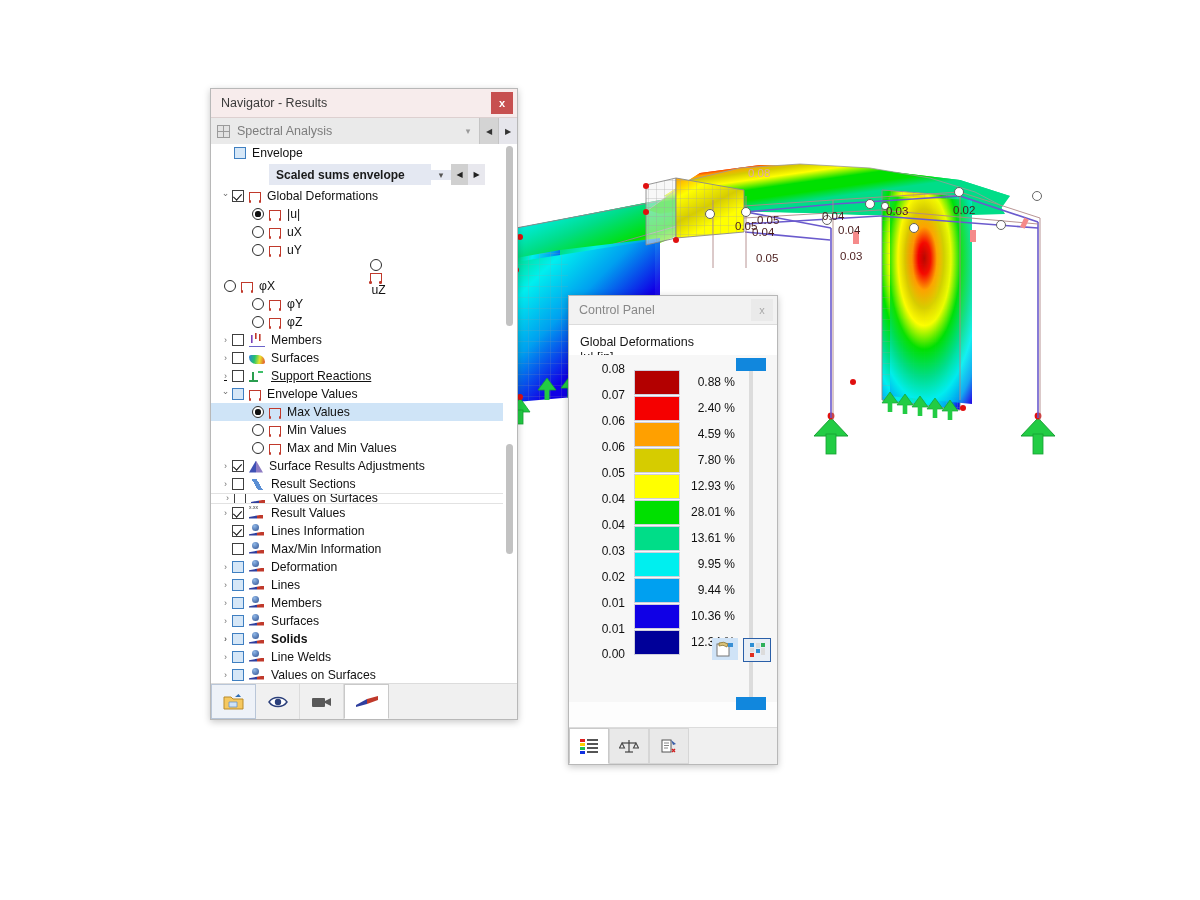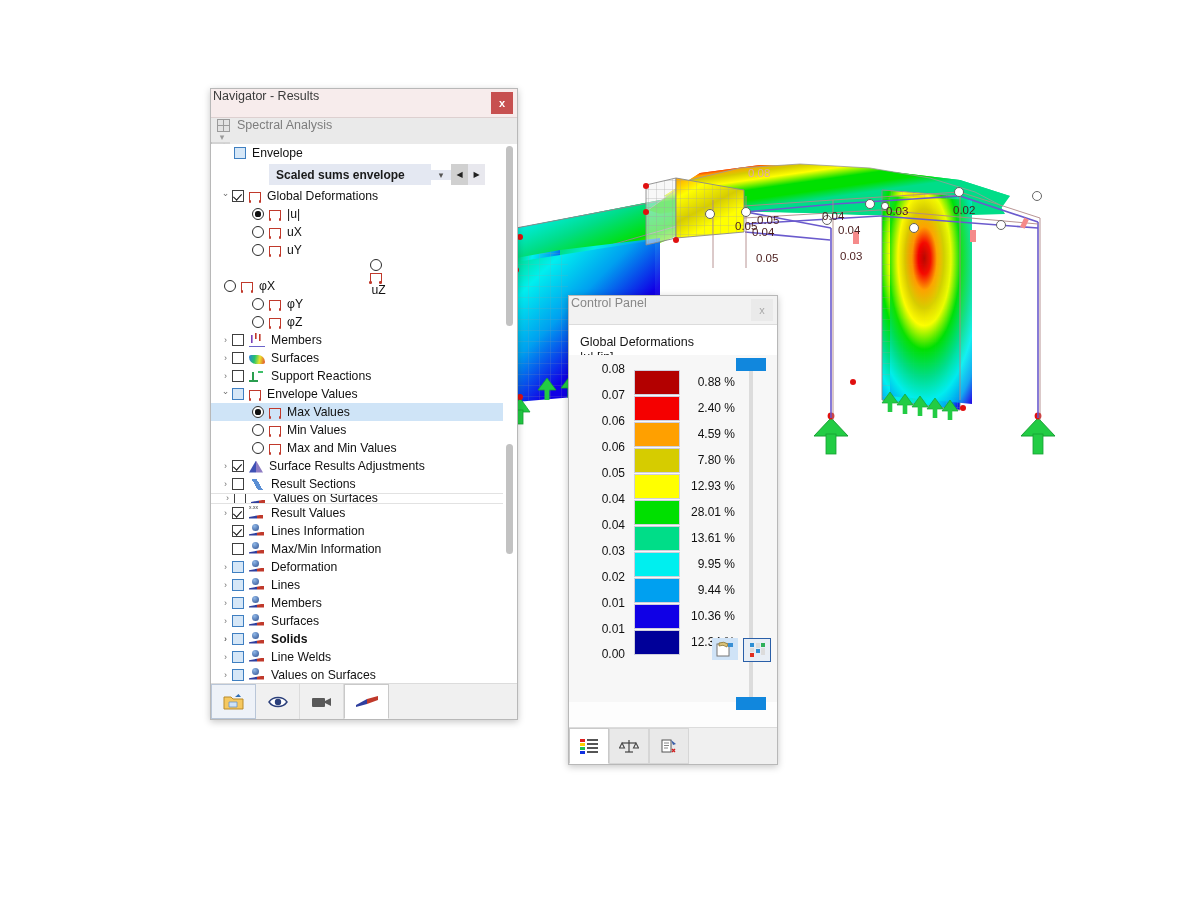--- a/index.html
+++ b/index.html
@@ -12,36 +12,36 @@
   }
 
   
   #viewport{position:absolute;left:0;top:0;width:1200px;height:900px;}
   #viewport svg{display:block;}
 
   
   .win{position:absolute;background:#fdfdfd;
        border:1px solid #b8b8b8;
        box-shadow:0 2px 7px rgba(0,0,0,.22);}
-  .win-title{height:28px;display:flex;align-items:flex-start;
+  .win-title{height:28px;display:flex;align-items:center;
              background:#f7ecec;border-bottom:1px solid #ddd0d0;
-             padding-left:2px;font-size:12.5px;color:#3a3a3a;
+             padding-left:10px;font-size:12.5px;color:#3a3a3a;
              position:relative;}
   .win-title.plain{background:#f2f2f2;border-bottom:1px solid #dcdcdc;color:#888;}
 
   .closebtn{position:absolute;right:4px;top:3px;width:22px;height:22px;
             background:#c75050;color:#fff;font-size:11px;font-weight:bold;
             display:flex;align-items:center;justify-content:center;cursor:pointer;}
   .closebtn.ghost{background:#eaeaea;color:#aaa;font-weight:normal;}
 
   
   #navigator{left:210px;top:88px;width:306px;height:630px;}
 
-  .nav-combo{height:26px;display:flex;align-items:flex-start;
-             background:#eaeaea;border-bottom:1px solid #d5d5d5;flex-direction:column;}
+  .nav-combo{height:26px;display:flex;align-items:center;
+             background:#eaeaea;border-bottom:1px solid #d5d5d5;}
   .nav-combo .cbox{flex:1;display:flex;align-items:center;padding-left:6px;gap:7px;
                    color:#7d7d7d;font-size:12.5px;}
   .grid-icon{width:13px;height:13px;border:1px solid #9b9b9b;background:#e3e3e3;
              box-sizing:border-box;position:relative;}
   .grid-icon::before,.grid-icon::after{content:"";position:absolute;background:#9b9b9b;}
   .grid-icon::before{left:0;right:0;top:5px;height:1px;}
   .grid-icon::after{top:0;bottom:0;left:5px;width:1px;}
   .chev{width:22px;text-align:center;color:#9a9a9a;font-size:9px;}
   .arrbtn{width:18px;height:26px;background:#d4d4d4;border-left:1px solid #c4c4c4;
           display:flex;align-items:center;justify-content:center;
@@ -481,21 +481,21 @@
           <span class="cb"></span>
           <span class="ricon i-member"></span>
           <span class="lbl">Members</span>
         </div>
         <div class="row" style="padding-left: 8px;">
           <span class="exp closed"></span>
           <span class="cb"></span>
           <span class="ricon i-surface"></span>
           <span class="lbl">Surfaces</span>
         </div>
-        <div class="row" style="padding-left: 8px;">
+        <div class="row" style="padding-left: 8px; text-decoration: underline;">
           <span class="exp closed"></span>
           <span class="cb"></span>
           <span class="ricon i-support"></span>
           <span class="lbl">Support Reactions</span>
         </div>
         <div class="row" style="padding-left: 8px;">
           <span class="exp open"></span>
           <span class="cb blue"></span>
           <span class="ricon i-frame"></span>
           <span class="lbl">Envelope Values</span>

